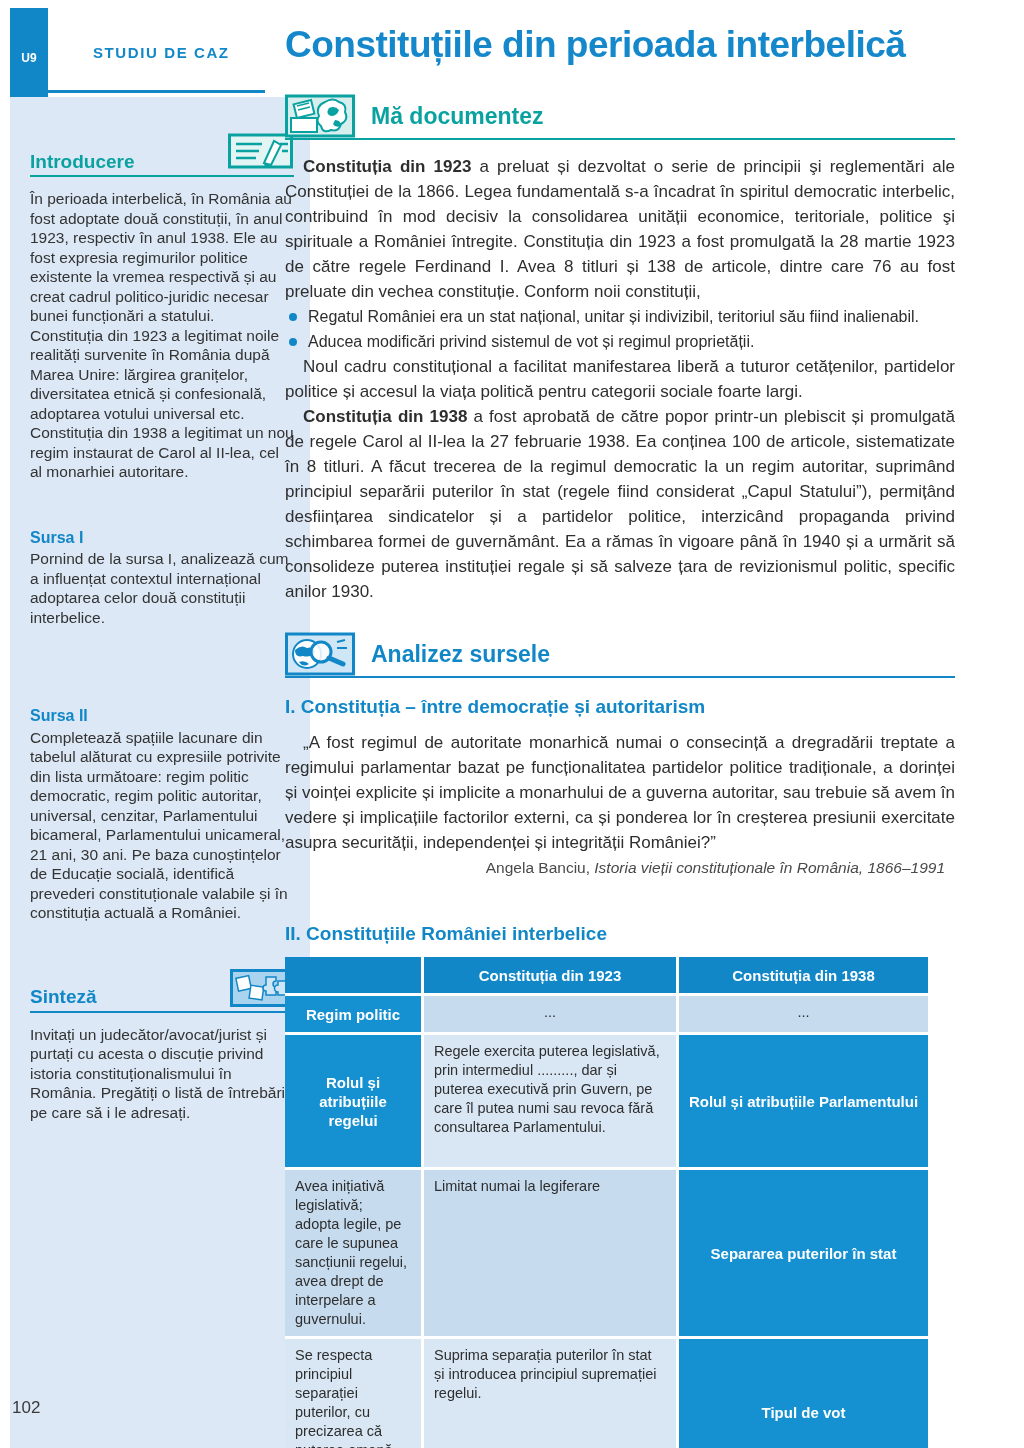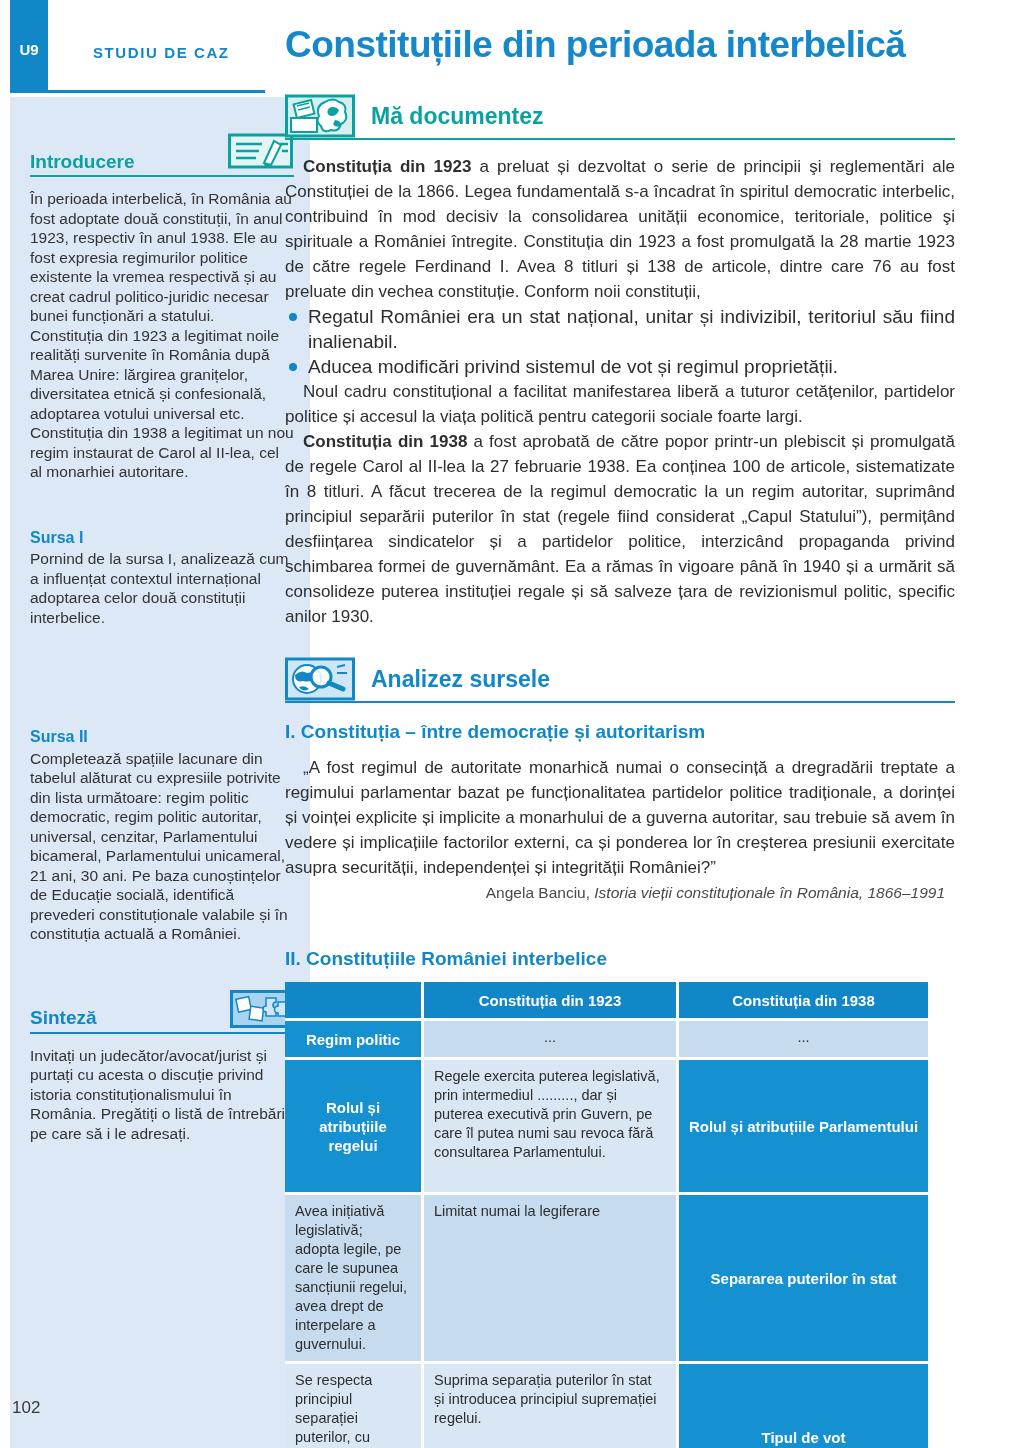--- a/index.html
+++ b/index.html
@@ -3,22 +3,22 @@
 <meta charset="utf-8">
 <style>
   html,body{margin:0;padding:0;}
   body{
     width:1024px;height:1448px;position:relative;background:#ffffff;
     font-family:"Liberation Sans","DejaVu Sans",sans-serif;
     color:#2e2e2e;-webkit-font-smoothing:antialiased;overflow:hidden;
   }
   
   .unit-badge{
-    position:absolute;left:10px;top:0;width:38px;height:93px;background:#1287c8;
-    color:#fff;font-weight:bold;font-size:15px;text-align:center;line-height:16px;
+    position:absolute;left:10px;top:8px;width:38px;height:93px;background:#1287c8;
+    color:#fff;font-weight:bold;font-size:12px;text-align:center;line-height:16px;
     padding-top:42px;box-sizing:border-box;
   }
   .kicker{
     position:absolute;left:93px;top:44px;color:#1287c8;font-weight:bold;
     font-size:15px;letter-spacing:1.6px;
   }
   .header-rule{position:absolute;left:48px;top:90px;width:217px;height:3px;background:#1287c8;}
   
   .sidebar{
     position:absolute;left:10px;top:97px;width:300px;height:1351px;background:#dce8f5;
@@ -26,41 +26,41 @@
   }
   .sb-head{display:flex;align-items:flex-end;justify-content:space-between;padding-bottom:4px;margin-bottom:12px;}
   .sb-head.teal{border-bottom:2.5px solid #0aa2a0;}
   .sb-head.blue{border-bottom:2.5px solid #1287c8;}
   .sb-head-label{font-weight:bold;font-size:19px;}
   .sb-head-label.t{color:#0aa2a0;}
   .sb-head-label.b{color:#1287c8;}
   .sb-text{margin:0;}
   .sb-sub{font-weight:bold;color:#1287c8;font-size:16px;margin:0 0 2px 0;}
   .gap-s1{margin-top:46px;}
-  .gap-s2{margin-top:100px;}
+  .gap-s2{margin-top:79px;}
   .gap-sint{margin-top:46px;}
   .pageno{position:absolute;left:12px;top:1398px;font-size:17px;color:#3a3a3a;z-index:4;}
   
   .main{position:absolute;left:285px;top:0;width:670px;}
   .page-title{
     margin:24px 0 0 0;color:#1588cb;font-size:37px;line-height:42px;font-weight:bold;letter-spacing:-0.5px;
   }
   .sec-head{display:flex;align-items:center;gap:16px;margin-top:28px;padding-bottom:0;}
   .sec-head.teal{border-bottom:2.5px solid #0aa2a0;}
   .sec-head.blue{border-bottom:2.5px solid #1287c8;}
   .sec-label{font-weight:bold;font-size:23px;}
   .sec-label.t{color:#0aa2a0;}
   .sec-label.b{color:#1287c8;}
   .sec-icon{display:block;line-height:0;}
   .body-p{margin:0;font-size:17px;line-height:25px;text-align:justify;hyphens:auto;}
   .ind{text-indent:18px;}
   .lead-bold{font-weight:bold;}
   .first-after-head{margin-top:14px;}
   ul.bullets{list-style:none;margin:0;padding:0;}
-  ul.bullets li{position:relative;padding-left:23px;font-size:19px;line-height:25px;text-align:justify;}
+  ul.bullets li{position:relative;padding-left:23px;font-size:16px;line-height:25px;text-align:justify;}
   ul.bullets li::before{
     content:'';position:absolute;left:4px;top:9px;width:8px;height:8px;border-radius:50%;background:#1287c8;
   }
   .attribution{margin:4px 10px 0 0;text-align:right;font-size:15.5px;color:#4a4a4a;}
   .subhead{margin:18px 0 0 0;color:#1287c8;font-size:19px;font-weight:bold;}
   .subhead.s2{margin-top:46px;}
   .quote{margin-top:12px;}
   
   .ctable{
     margin-top:12px;display:grid;grid-template-columns:136px 252px 249px;gap:3px;

